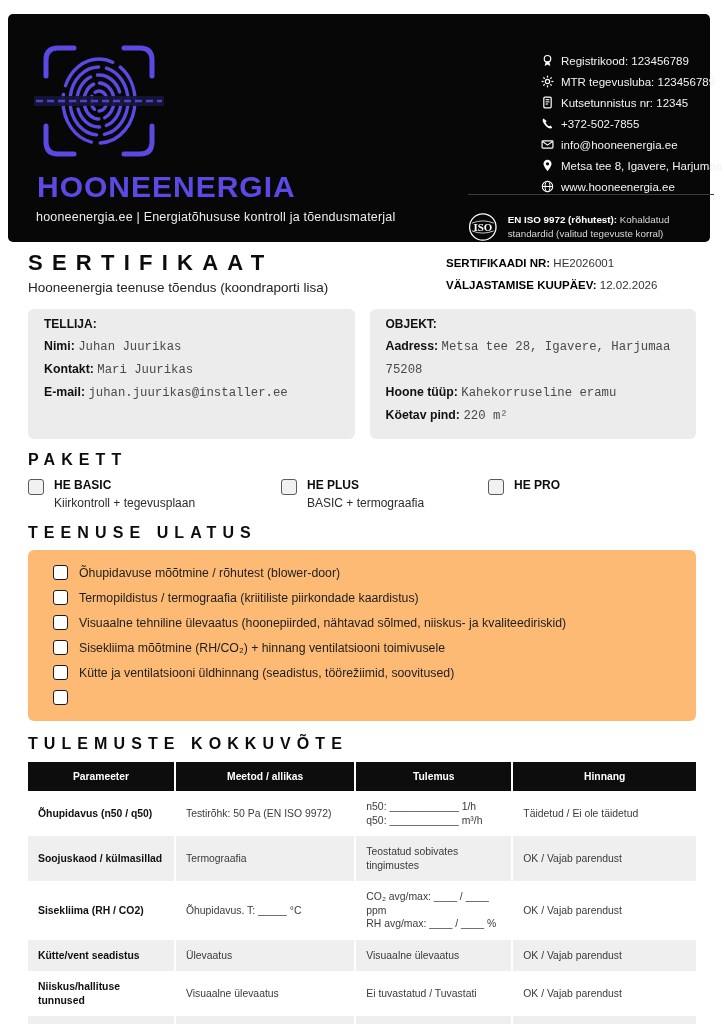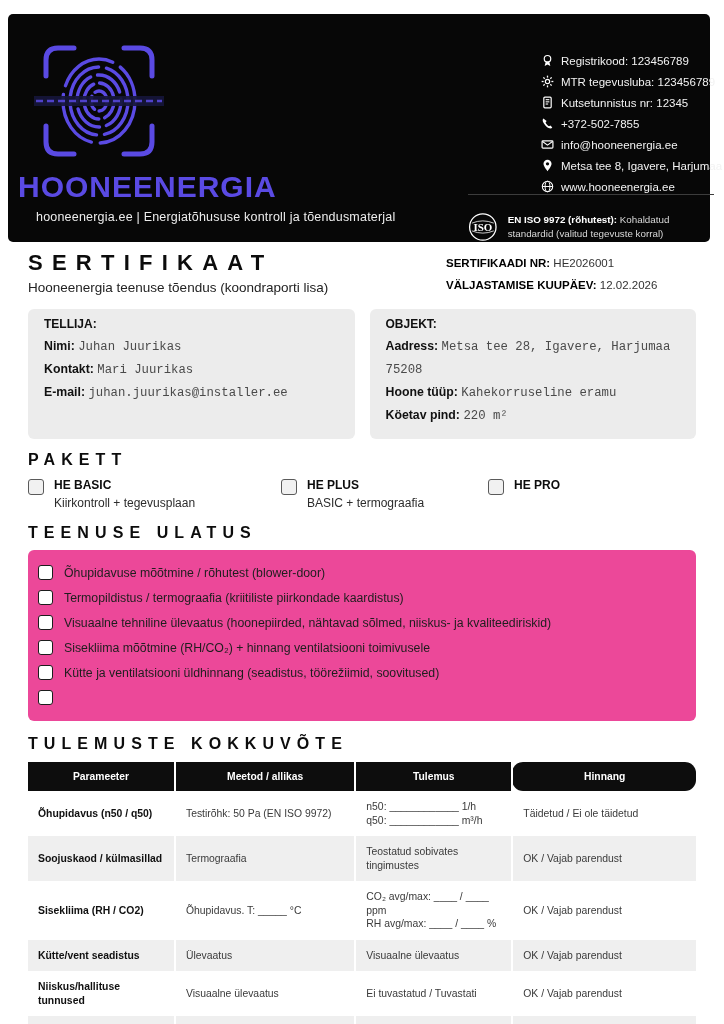--- a/index.html
+++ b/index.html
@@ -11,21 +11,21 @@
   }
   .page { position: relative; width: 724px; height: 1024px; background:#fff; }
 
   
   .header-card {
     position: absolute; left: 8px; top: 14px; width: 702px; height: 228px;
     background: #070707; border-radius: 5px; color: #fff;
   }
   .logo-wrap { position: absolute; left: 24px; top: 20px; width: 134px; height: 134px; }
   .brand-title {
-    position: absolute; left: 10px; top: 156px;
+    position: absolute; left: 29px; top: 156px;
     font-size: 30px; font-weight: bold; letter-spacing: 1px; color: #5a4ae3;
   }
   .brand-tagline {
     position: absolute; left: 28px; top: 196px;
     font-size: 12.5px; color: #ededed; letter-spacing: .2px;
   }
   .contact-list { position: absolute; left: 533px; top: 36px; width: 205px; }
   .contact-row { display: flex; align-items: center; gap: 7px; height: 21px; }
   .contact-row .ci { width: 13px; height: 13px; flex: 0 0 13px; display:flex; align-items:center; justify-content:center; }
   .contact-row .ct { font-size: 11.5px; color: #f2f2f2; white-space: nowrap; }
@@ -63,35 +63,35 @@
   .pk-opt:nth-child(2){ width: 207px; }
   .pk-opt:nth-child(3){ width: 208px; }
   .chk {
     width: 16px; height: 16px; border: 1.6px solid #5a5a5a; border-radius: 3px;
     background: #f1f1f1; flex: 0 0 16px; margin-top: 1px;
   }
   .pk-name { font-size: 12px; font-weight: bold; color:#0d0d0d; }
   .pk-desc { font-size: 12px; color: #2c2c2c; margin-top: 4px; }
 
   .teenus { margin-top: 14px; }
-  .svc-panel { background: #ec4899; border-radius: 6px; margin-top: 8px; padding: 10px 10px 11px; }
+  .svc-panel { background: #fdba74; border-radius: 6px; margin-top: 8px; padding: 10px 25px 11px; }
   .svc-item { display: flex; align-items: center; gap: 11px; padding: 5px 0; }
   .svc-chk { width: 15px; height: 15px; border: 1.6px solid #1c1c1c; border-radius: 3px; background: #fff; flex: 0 0 15px; }
   .svc-label { font-size: 12.3px; color: #1e1e1e; }
 
   .tulemuste { margin-top: 14px; }
   table.rtable { width: 100%; border-collapse: collapse; margin-top: 9px; table-layout: fixed; }
   .rtable th {
     background: #0d0d0d; color: #fff; font-size: 10.3px; font-weight: bold;
     padding: 9px 4px; text-align: center; margin-top: 16px;
   }
   .rtable th:nth-child(1){ width: 22%; }
   .rtable th:nth-child(2){ width: 27%; }
   .rtable th:nth-child(3){ width: 23.5%; }
-  .rtable th:nth-child(4){ width: 27.5%; border-radius: 11px; }
+  .rtable th:nth-child(4){ width: 27.5%; }
   .rtable th + th, .rtable td + td { border-left: 2px solid #fff; }
   .rtable td { font-size: 10.4px; color: #3a3a3a; padding: 9px 10px; vertical-align: middle; line-height: 13.5px; }
   .rtable td.pc { font-weight: bold; color: #101010; }
   .rtable tbody tr:nth-child(even) { background: #efefef; }
   .cell-line { display: block; }
 </style>
 </head>
 <body>
 
 <div class="page">

